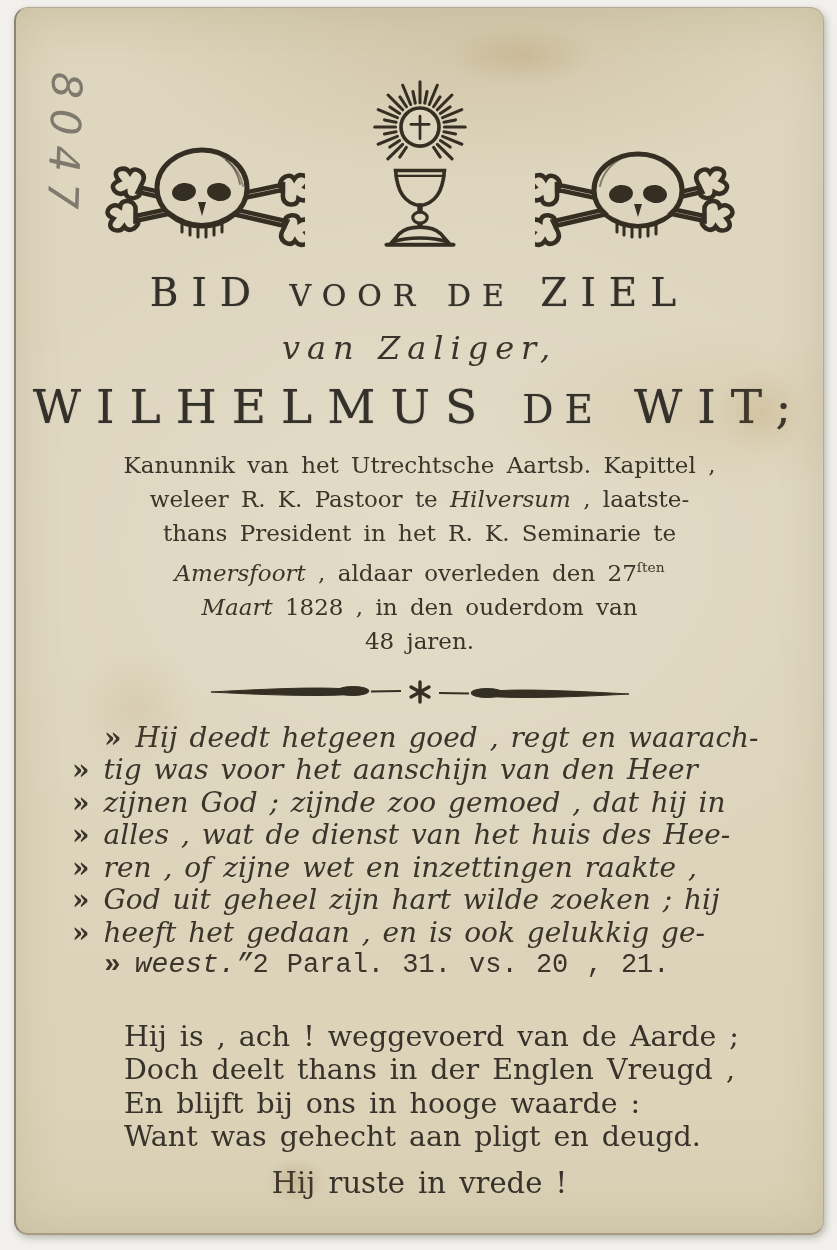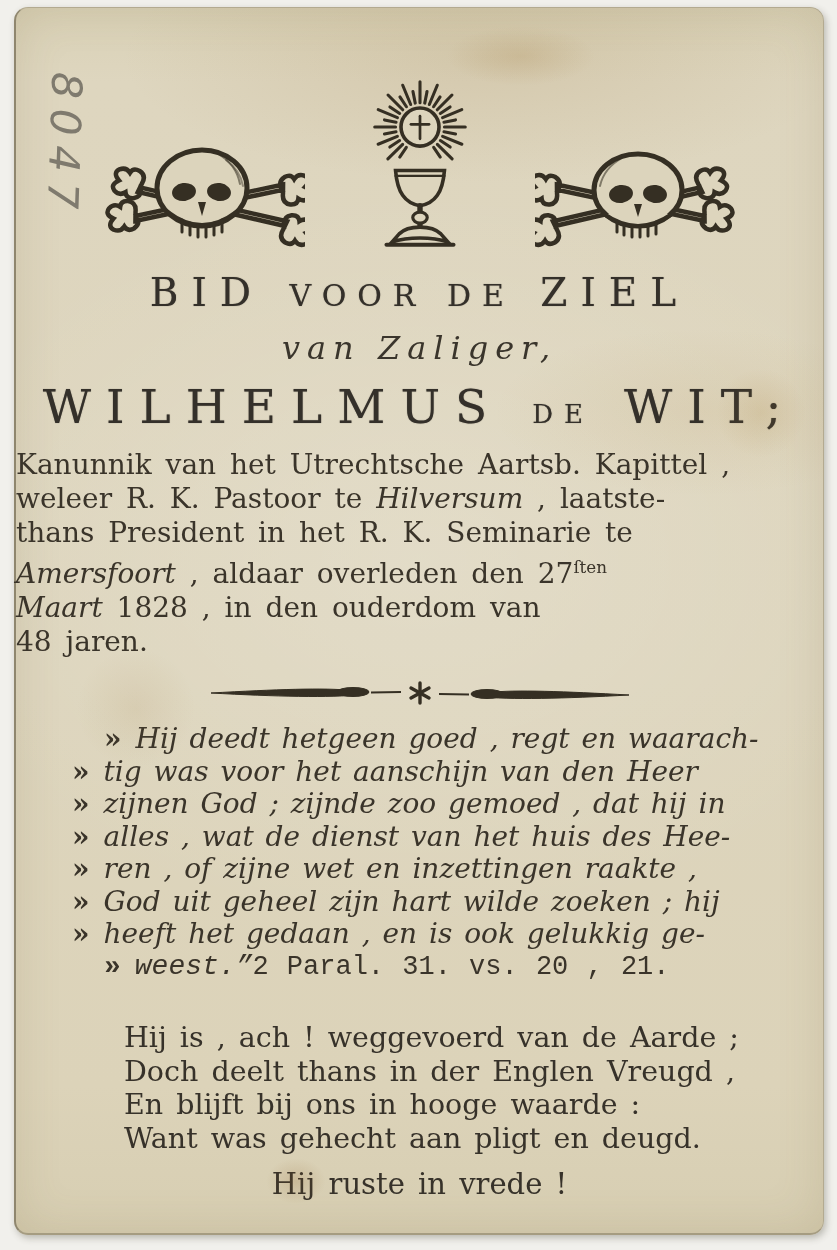--- a/index.html
+++ b/index.html
@@ -49,22 +49,22 @@
   .title .small{font-size:30px;letter-spacing:11px;}
   .subtitle{
     text-align:center;margin-top:14px;font-style:italic;
     font-size:32px;letter-spacing:7px;color:#3a352c;
   }
   .name{
     text-align:center;margin-top:12px;color:#34302a;
     font-size:47px;letter-spacing:15px;white-space:nowrap;
     text-shadow:0 0 1px rgba(52,48,42,.55);
   }
-  .name .small{font-size:26px;letter-spacing:11px;margin-top:20px;}
-  .bio{margin-top:14px;font-size:28px;line-height:34px;color:#3a342a;word-spacing:5px;}
+  .name .small{font-size:39px;letter-spacing:11px;margin-top:20px;}
+  .bio{margin-top:14px;text-align:center;font-size:23px;line-height:34px;color:#3a342a;word-spacing:5px;}
   .divider{display:block;margin:16px auto 0;}
   .scripture{margin-top:14px;margin-left:56px;margin-right:40px;
     font-style:italic;font-size:28px;line-height:32.5px;color:#3a342a;word-spacing:3px;}
   .scripture .tline:first-child{padding-left:32px;}
   .seg-mark{font-style:normal;font-weight:bold;margin-right:16px;letter-spacing:-2px;}
   .seg-sup{vertical-align:super;font-size:.6em;letter-spacing:0;}
   .seg-i{font-style:italic;}
   .last-quote-row{display:flex;justify-content:flex-start;align-items:baseline;font-family:Liberation Mono, monospace;}
   .citation{font-style:normal;font-size:27px;color:#3a342a;margin-right:17px;word-spacing:2px;}
   .poem{margin-top:38px;margin-left:108px;font-size:28.5px;line-height:33.5px;color:#37322a;word-spacing:4px;}

